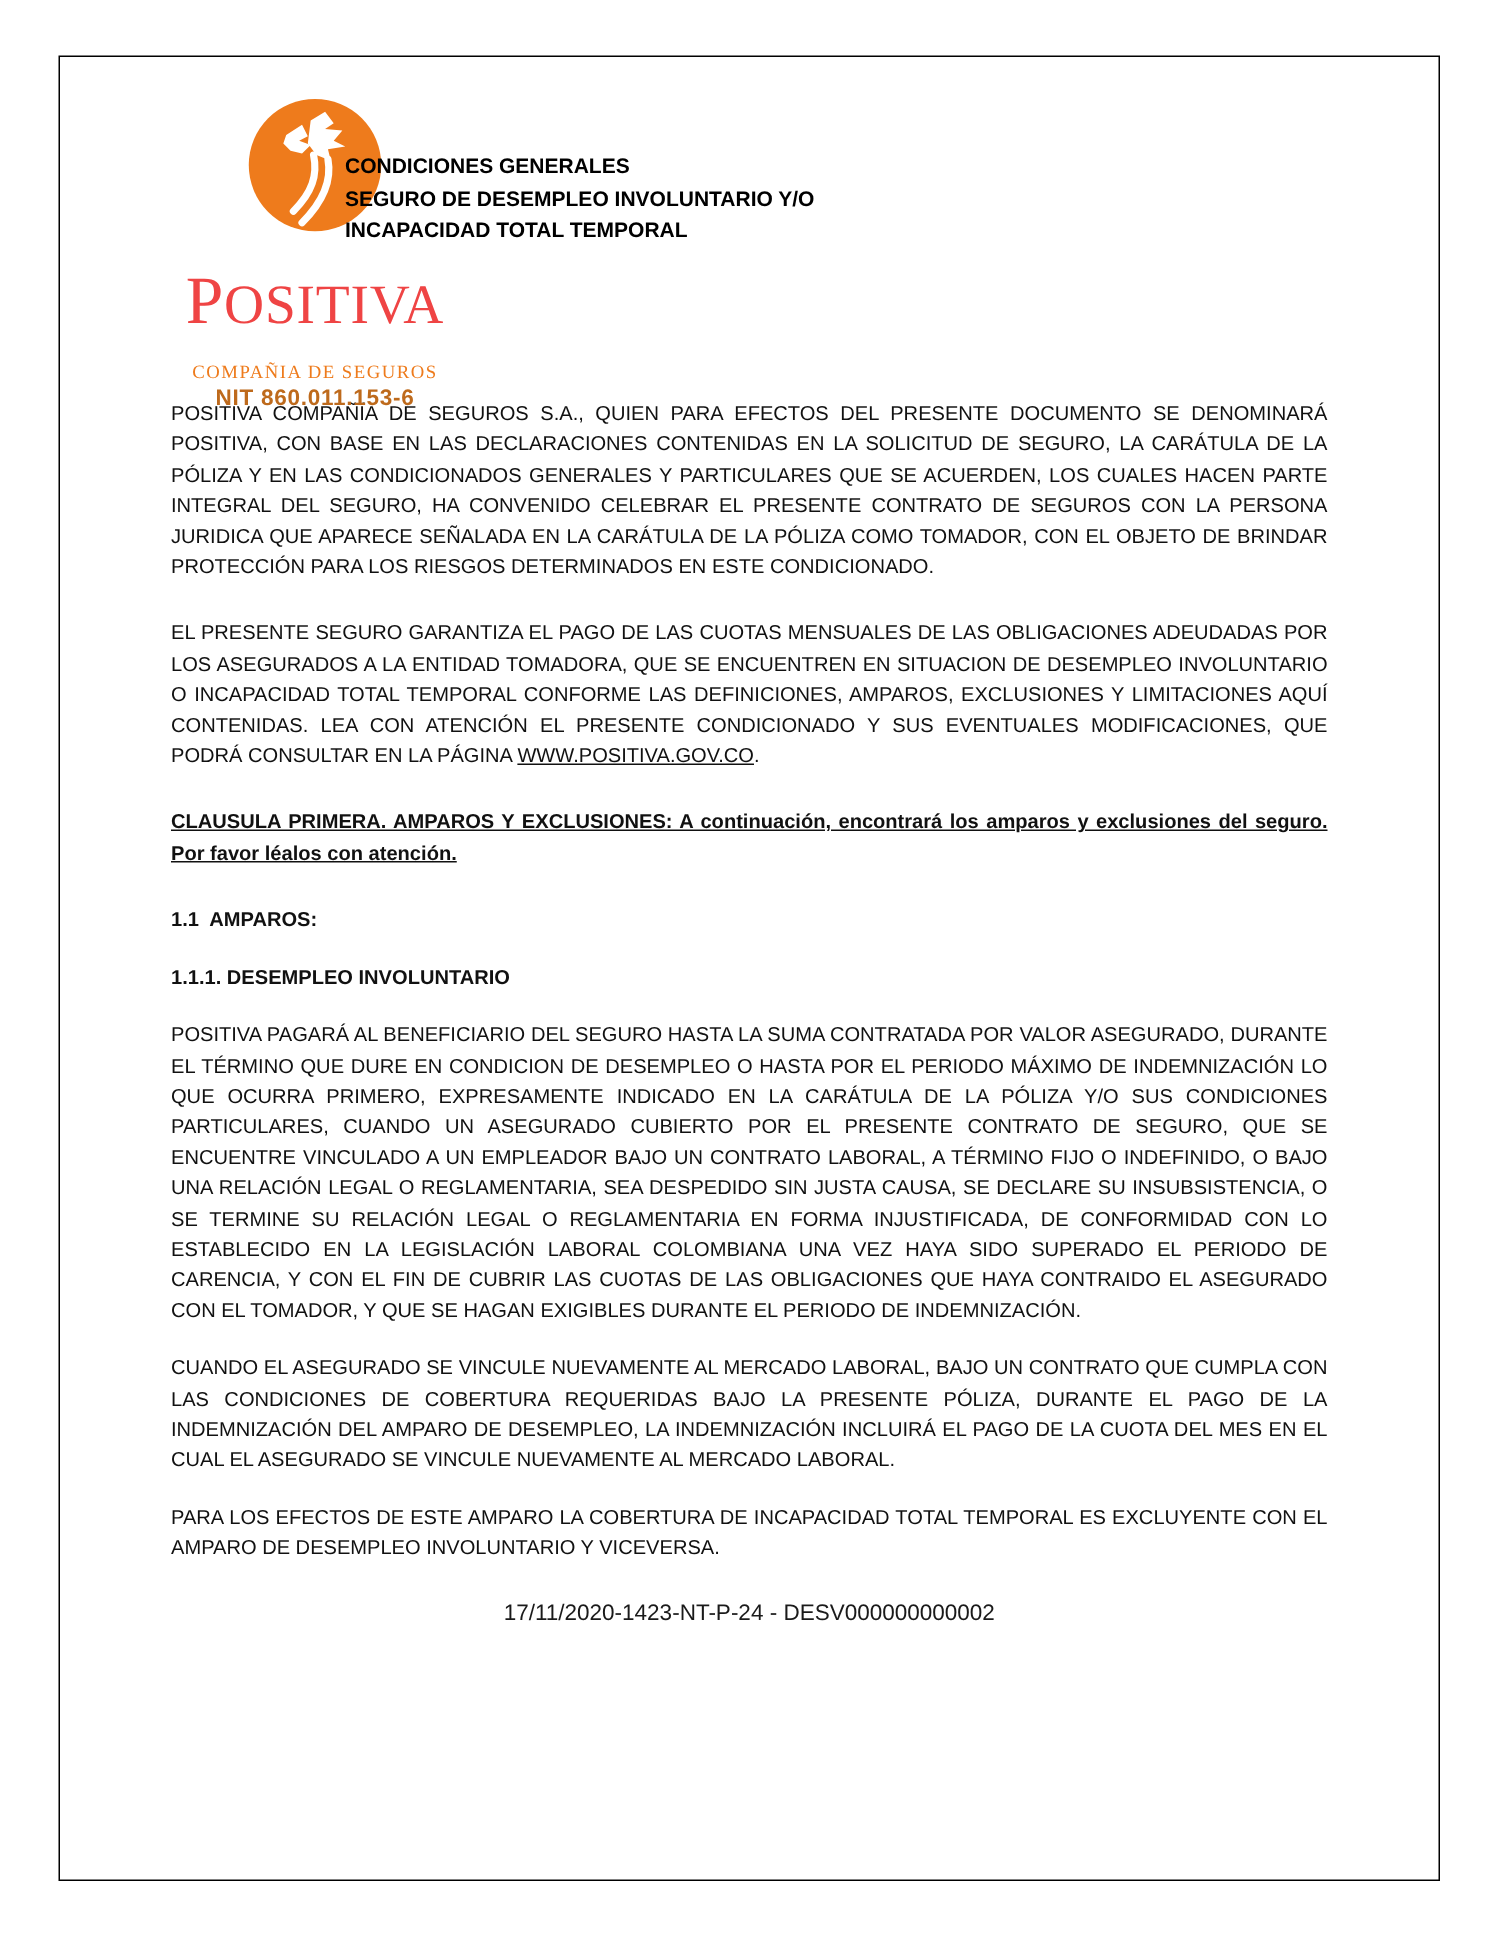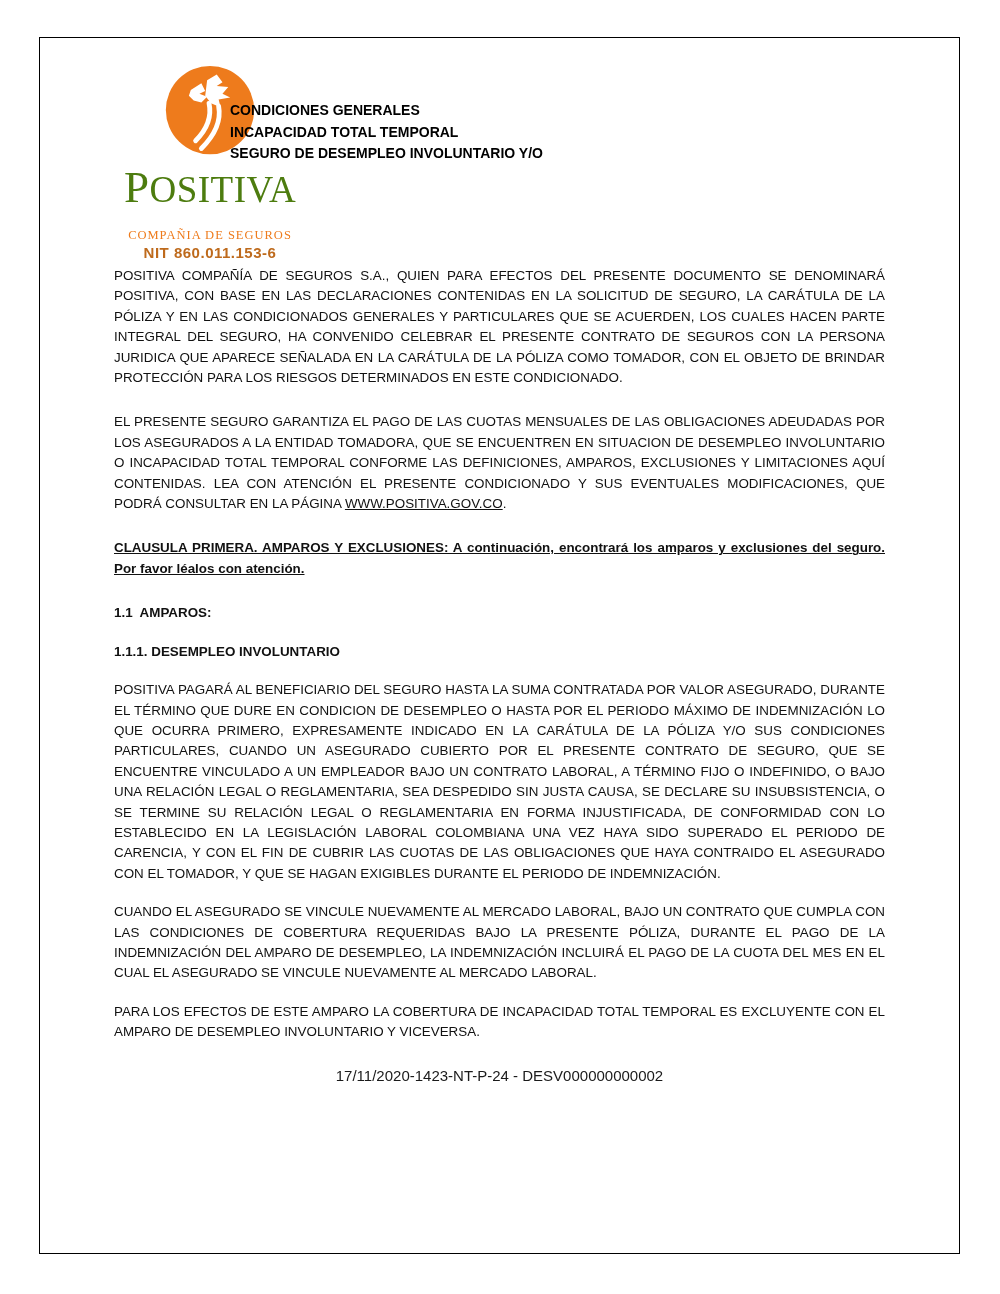--- a/index.html
+++ b/index.html
@@ -39,23 +39,23 @@
     top: 26px;
     width: 196px;
     text-align: center;
     line-height: 1;
   }
   .logo-emblem svg { width: 96px; height: 96px; display: inline-block; }
   .logo-wordmark {
     font-family: "Liberation Serif", serif;
     font-size: 37px;
     font-weight: 500;
-    color: #4d7c0f;
+    color: #ef4444;
     letter-spacing: 0.5px;
-    margin-top: 2px;
+    margin-top: 14px;
     white-space: nowrap;
   }
   .logo-wordmark::first-letter { font-size: 45px; }
   .logo-tagline {
     font-family: "Liberation Serif", serif;
     font-size: 12.5px;
     color: #EE7B1C;
     letter-spacing: 1px;
     margin-top: 19px;
     white-space: nowrap;
@@ -139,22 +139,22 @@
             <path d="M59 44 C62 60 55 74 41 88" fill="none" stroke="#ffffff" stroke-width="5" stroke-linecap="round"></path>
           </svg>
         </div>
         <div class="logo-wordmark">POSITIVA</div>
         <div class="logo-tagline">COMPAÑIA DE SEGUROS</div>
         <div class="logo-nit">NIT 860.011.153-6</div>
       </div>
 
       <div class="doc-title">
         <div>CONDICIONES GENERALES</div>
+        <div>SEGURO DE DESEMPLEO INVOLUNTARIO Y/O</div>
         <div>INCAPACIDAD TOTAL TEMPORAL</div>
-        <div>SEGURO DE DESEMPLEO INVOLUNTARIO Y/O</div>
       </div>
     </div>
 
     <div class="doc-body">
 
       <p class="para-gap-lg">POSITIVA COMPAÑÍA DE SEGUROS S.A., QUIEN PARA EFECTOS DEL PRESENTE DOCUMENTO SE DENOMINARÁ POSITIVA, CON BASE EN LAS DECLARACIONES CONTENIDAS EN LA SOLICITUD DE SEGURO, LA CARÁTULA DE LA PÓLIZA Y EN LAS CONDICIONADOS GENERALES Y PARTICULARES QUE SE ACUERDEN, LOS CUALES HACEN PARTE INTEGRAL DEL SEGURO, HA CONVENIDO CELEBRAR EL PRESENTE CONTRATO DE SEGUROS CON LA PERSONA JURIDICA QUE APARECE SEÑALADA EN LA CARÁTULA DE LA PÓLIZA COMO TOMADOR, CON EL OBJETO DE BRINDAR PROTECCIÓN PARA LOS RIESGOS DETERMINADOS EN ESTE CONDICIONADO.</p>
 
       <p class="para-gap-lg"><span>EL PRESENTE SEGURO GARANTIZA EL PAGO DE LAS CUOTAS MENSUALES DE LAS OBLIGACIONES ADEUDADAS POR LOS ASEGURADOS A LA ENTIDAD TOMADORA, QUE SE ENCUENTREN EN SITUACION DE DESEMPLEO INVOLUNTARIO O INCAPACIDAD TOTAL TEMPORAL CONFORME LAS DEFINICIONES, AMPAROS, EXCLUSIONES Y LIMITACIONES AQUÍ CONTENIDAS. LEA CON ATENCIÓN EL PRESENTE CONDICIONADO Y SUS EVENTUALES MODIFICACIONES, QUE PODRÁ CONSULTAR EN LA PÁGINA </span><span class="url-link">WWW.POSITIVA.GOV.CO</span><span>.</span></p>
 
       <p class="clause-heading para-gap-lg">CLAUSULA PRIMERA. AMPAROS Y EXCLUSIONES: A continuación, encontrará los amparos y exclusiones del seguro. Por favor léalos con atención.</p>

